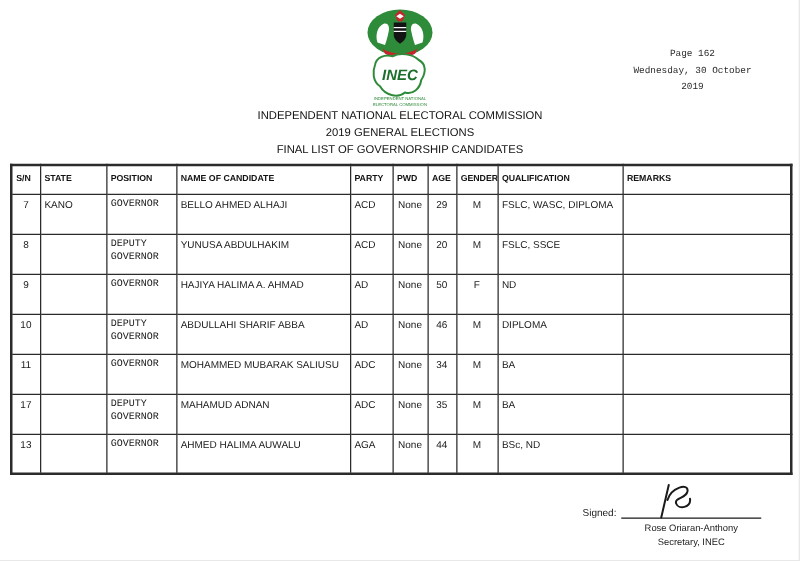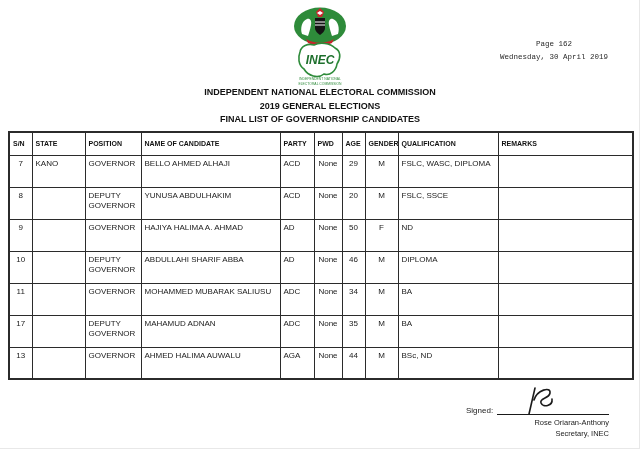--- a/index.html
+++ b/index.html
@@ -21,21 +21,21 @@
   .logo-wrap {
     position: absolute; left: 286px; top: 6px;
     width: 68px; height: 80px; 
   }
   .pageinfo {
     position: absolute; left: 498px; top: 38px; width: 112px;
     text-align: center; font-size: 7.5px; line-height: 13px; color: #2a2a2a; font-family: Liberation Mono, monospace;
   }
   .titles {
     position: absolute; left: 0; top: 86px; width: 640px;
-    text-align: center; font-weight: bold; font-size: 9px;
+    text-align: center; font-weight: normal; font-size: 9px;
     line-height: 13.5px; color: #111;
   }
   
   table.list {
     position: absolute; left: 8px; top: 131px;
     width: 624px; border-collapse: collapse; table-layout: fixed;
     border: 2px solid #2b2b2b;
   }
   table.list th, table.list td {
     border: 1px solid #2b2b2b;
@@ -43,27 +43,27 @@
   }
   table.list th {
     height: 23px; font-size: 7px; font-weight: bold;
     vertical-align: middle; padding: 1px 3px; text-align: left; color: #111;
   }
   table.list td {
     height: 32px; font-size: 8px; vertical-align: top;
     padding: 3px 3px 0 3px; color: #1a1a1a;
   }
   th.ctr, td.ctr { text-align: center; }
-  td.pos { line-height: 10px; }
+  td.pos { line-height: 10px; font-family: Liberation Mono, monospace; }
   
   .signblock { position: absolute; left: 455px; top: 384px; width: 170px; height: 60px; }
   .signed-label { position: absolute; left: 11px; top: 22px; font-size: 8px; }
   .sign-line { position: absolute; left: 42px; top: 30px; width: 112px; border-bottom: 1.2px solid #1a1a1a; }
   .sign-scribble { position: absolute; left: 62px; top: 0px; }
-  .sign-name { position: absolute; left: 42px; top: 33px; width: 112px; text-align: right; font-size: 7.5px; line-height: 11px; color: #222; }
+  .sign-name { position: absolute; left: 42px; top: 33px; width: 112px; text-align: center; font-size: 7.5px; line-height: 11px; color: #222; }
 </style>
 </head>
 <body>
 
 <div class="page">
 
   <div class="logo-wrap">
     <svg width="68" height="80" viewBox="0 0 68 80">
 
       <ellipse cx="34" cy="20" rx="26" ry="18.5" fill="#2e8b3a"></ellipse>
@@ -82,21 +82,21 @@
 
       <path d="M14,46 C15,40 22,37 28,39 C34,36 44,37 49,42 C55,45 55,52 51,58 C50,65 44,70 38,68 C32,73 22,70 18,63 C12,59 12,51 14,46 Z" fill="#ffffff" stroke="#2e8b3a" stroke-width="1.6"></path>
       <text x="34" y="58" text-anchor="middle" font-size="12" font-weight="bold" font-style="italic" font-family="Liberation Sans, sans-serif" fill="#1d6f2c">INEC</text>
       <text x="34" y="74" text-anchor="middle" font-size="3.4" fill="#2e8b3a" font-family="Liberation Sans, sans-serif">INDEPENDENT  NATIONAL</text>
       <text x="34" y="78.5" text-anchor="middle" font-size="3.4" fill="#2e8b3a" font-family="Liberation Sans, sans-serif">ELECTORAL  COMMISSION</text>
     </svg>
   </div>
 
   <div class="pageinfo">
     <div>Page 162</div>
-    <div>Wednesday, 30 April 2019</div>
+    <div>Wednesday, 30 October 2019</div>
   </div>
 
   <div class="titles">
     <div>INDEPENDENT NATIONAL ELECTORAL COMMISSION</div>
     <div>2019 GENERAL ELECTIONS</div>
     <div>FINAL LIST OF GOVERNORSHIP CANDIDATES</div>
   </div>
 
   <table class="list">
     <colgroup>

